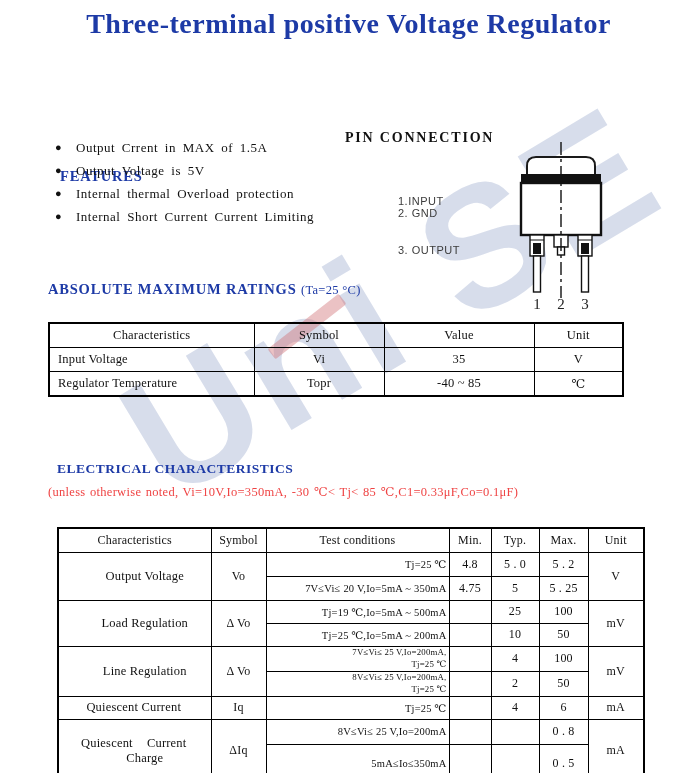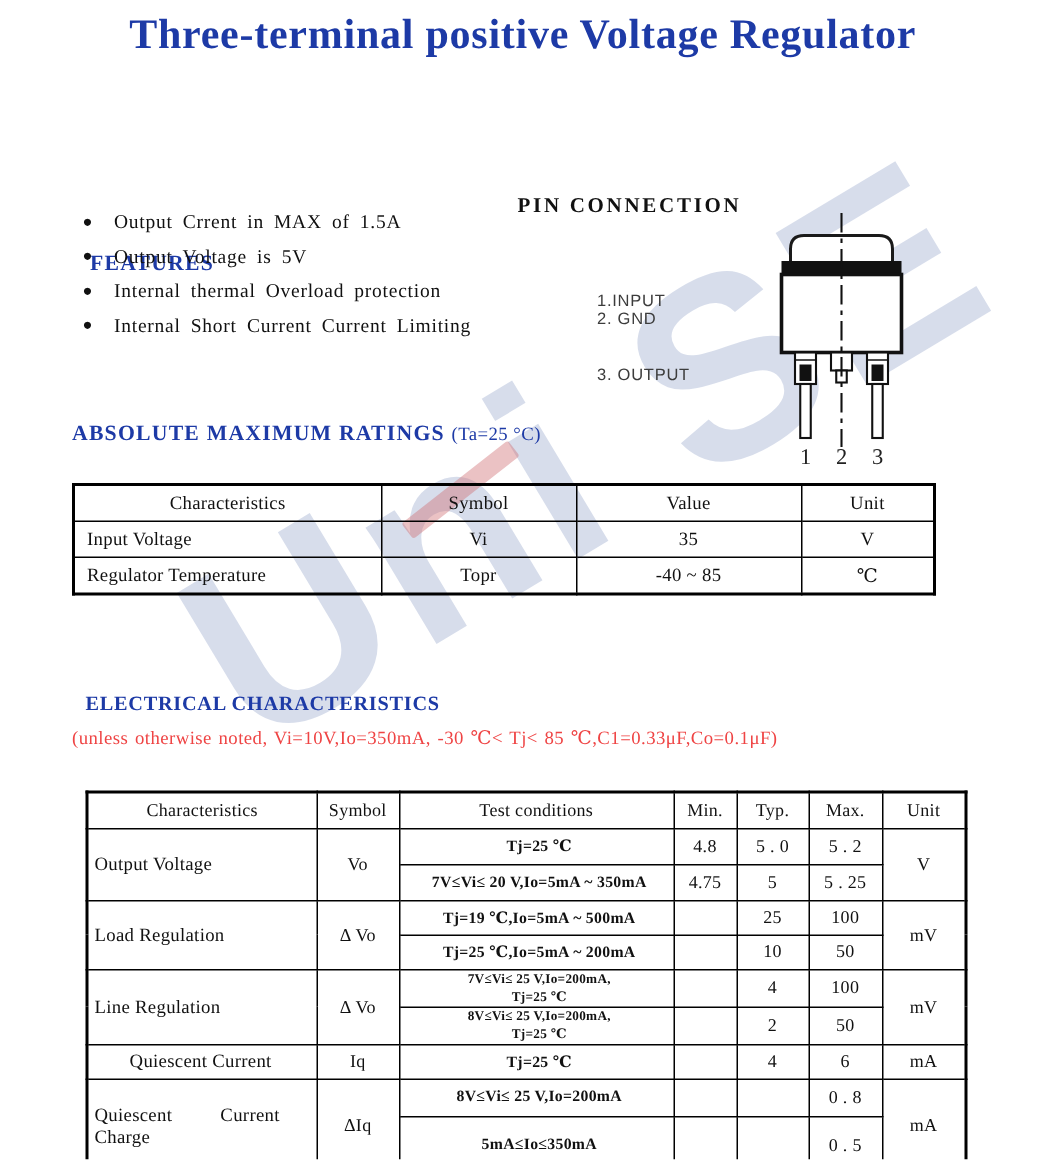--- a/index.html
+++ b/index.html
@@ -46,23 +46,23 @@
   table { border-collapse:collapse; table-layout:fixed; background:transparent; }
   .t1 { left:48px; top:322px; width:574px; border:2px solid #000; }
   .t1 td { border:1px solid #000; height:23px; font-size:12.5px; text-align:center; padding:0; letter-spacing:0.2px; }
   .t1 td.left { text-align:left; padding-left:8px; }
 
   .ec-heading { left:57px; top:461px; font-size:13.5px; letter-spacing:0.5px; }
   .ec-note { left:48px; top:484px; font-size:12.5px; letter-spacing:0.3px; word-spacing:1px; color:#ef4444; }
 
   .t2 { left:57px; top:527px; width:586px; border:2px solid #000; }
   .t2 td { border:1px solid #000; font-size:12px; text-align:center; padding:0 2px; letter-spacing:0.2px; }
-  .t2 td.charcell { text-align:left; padding-left:4px; font-size:12.5px; }
+  .t2 td.charcell { text-align:center; padding-left:22px; font-size:12.5px; }
   .t2 td.charcell.center { text-align:center; padding-left:0; }
-  .t2 td.cond { text-align:center; padding-left:6px; font-size:10.5px;font-weight:bold; }
+  .t2 td.cond { text-align:right; padding-left:6px; font-size:10.5px; }
   .t2 td.cond.small { font-size:8.8px; line-height:1.3; }
   .t2 .jline { display:block; text-align-last:justify; padding-right:22px; }
 
   svg text { font-family:"Liberation Serif","DejaVu Serif",serif; }
 </style>
 </head>
 <body>
 
 <div class="page">
 

